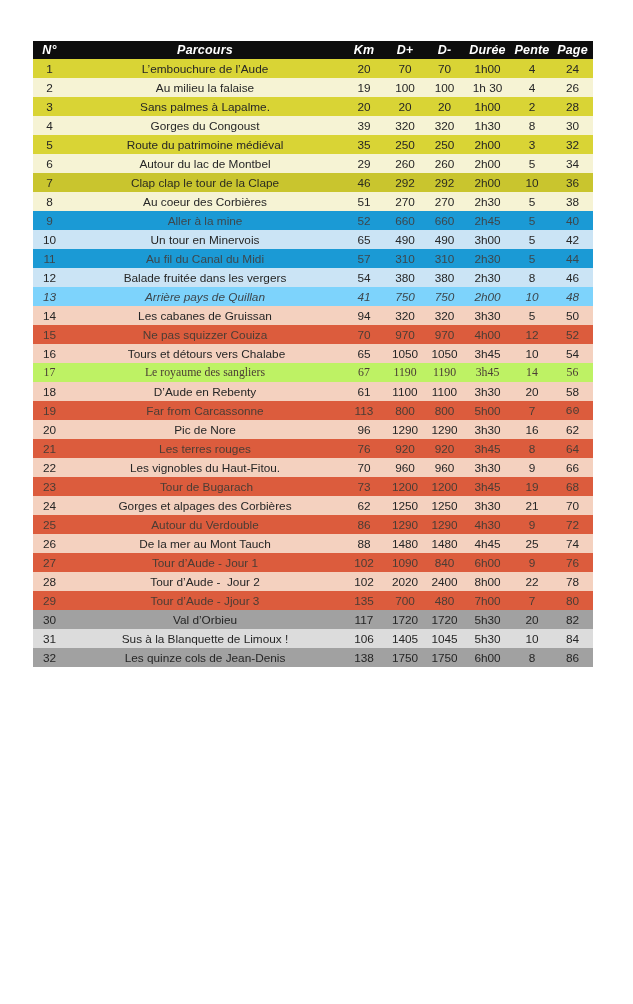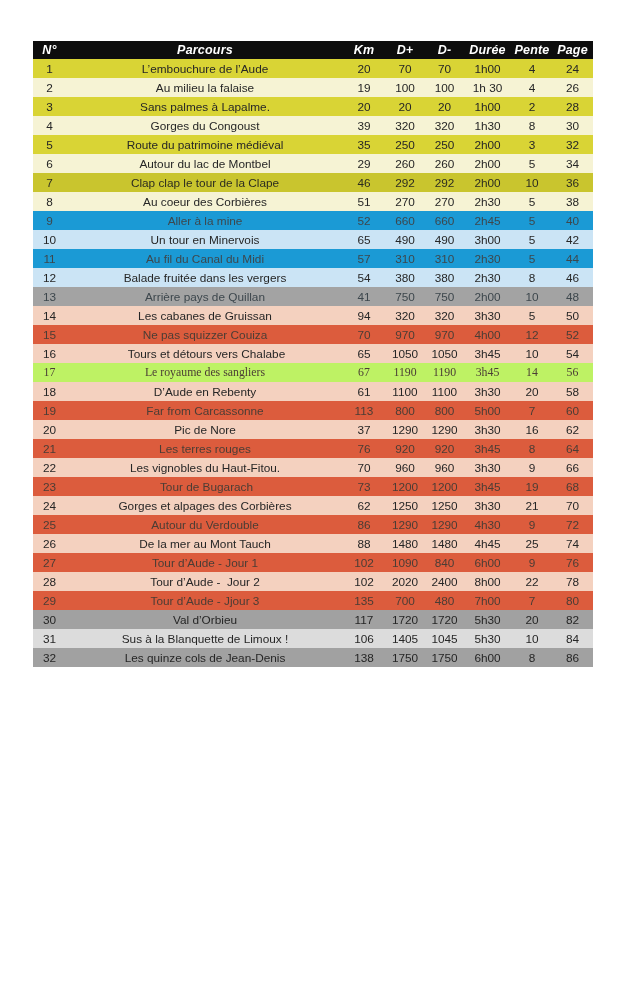--- a/index.html
+++ b/index.html
@@ -40,21 +40,21 @@
     font-weight: normal;
     text-align: center;
     vertical-align: middle;
     overflow: hidden;
   }
   th.c-num, td.c-num  { text-align: left; padding-left: 7px; }
   td.c-name { text-align: left; padding-left: 4px; white-space: pre; }
   th.c-name { text-align: center; }
   td.c-pente { text-align: left; padding-left: 6px; }
   td.c-km   { text-align: center; }
-  td.page-lg { font-size: 15.5px; }
+  td.page-lg { font-size: 15.5px; font-family: Liberation Mono, monospace; }
 </style>
 </head>
 <body>
 
 <div class="page">
   <table class="routes">
     <colgroup>
       <col style="width:33px">
       <col style="width:278px">
       <col style="width:40px">
@@ -190,21 +190,21 @@
         <tr style="background-color: rgb(203, 228, 245); color: rgb(38, 38, 38);">
     <td class="c-num">12</td>
     <td class="c-name">Balade fruitée dans les vergers</td>
     <td class="c-km">54</td>
     <td class="c-dplus">380</td>
     <td class="c-dminus">380</td>
     <td class="c-duree">2h30</td>
     <td class="c-pente">8</td>
     <td class="c-page">46</td>
   </tr>
-        <tr style="background-color: #a3a3a3; color: rgb(61, 71, 77);">
+        <tr style="background-color: #7dd3fc; color: rgb(61, 71, 77); font-style: italic;">
     <td class="c-num">13</td>
     <td class="c-name">Arrière pays de Quillan</td>
     <td class="c-km">41</td>
     <td class="c-dplus">750</td>
     <td class="c-dminus">750</td>
     <td class="c-duree">2h00</td>
     <td class="c-pente">10</td>
     <td class="c-page">48</td>
   </tr>
         <tr style="background-color: rgb(244, 209, 191); color: rgb(38, 38, 38);">
@@ -263,21 +263,21 @@
     <td class="c-km">113</td>
     <td class="c-dplus">800</td>
     <td class="c-dminus">800</td>
     <td class="c-duree">5h00</td>
     <td class="c-pente">7</td>
     <td class="c-page page-lg">60</td>
   </tr>
         <tr style="background-color: rgb(244, 209, 191); color: rgb(38, 38, 38);">
     <td class="c-num">20</td>
     <td class="c-name">Pic de Nore</td>
-    <td class="c-km">37</td>
+    <td class="c-km">96</td>
     <td class="c-dplus">1290</td>
     <td class="c-dminus">1290</td>
     <td class="c-duree">3h30</td>
     <td class="c-pente">16</td>
     <td class="c-page">62</td>
   </tr>
         <tr style="background-color: rgb(220, 92, 61); color: rgb(75, 61, 53);">
     <td class="c-num">21</td>
     <td class="c-name">Les terres rouges</td>
     <td class="c-km">76</td>

